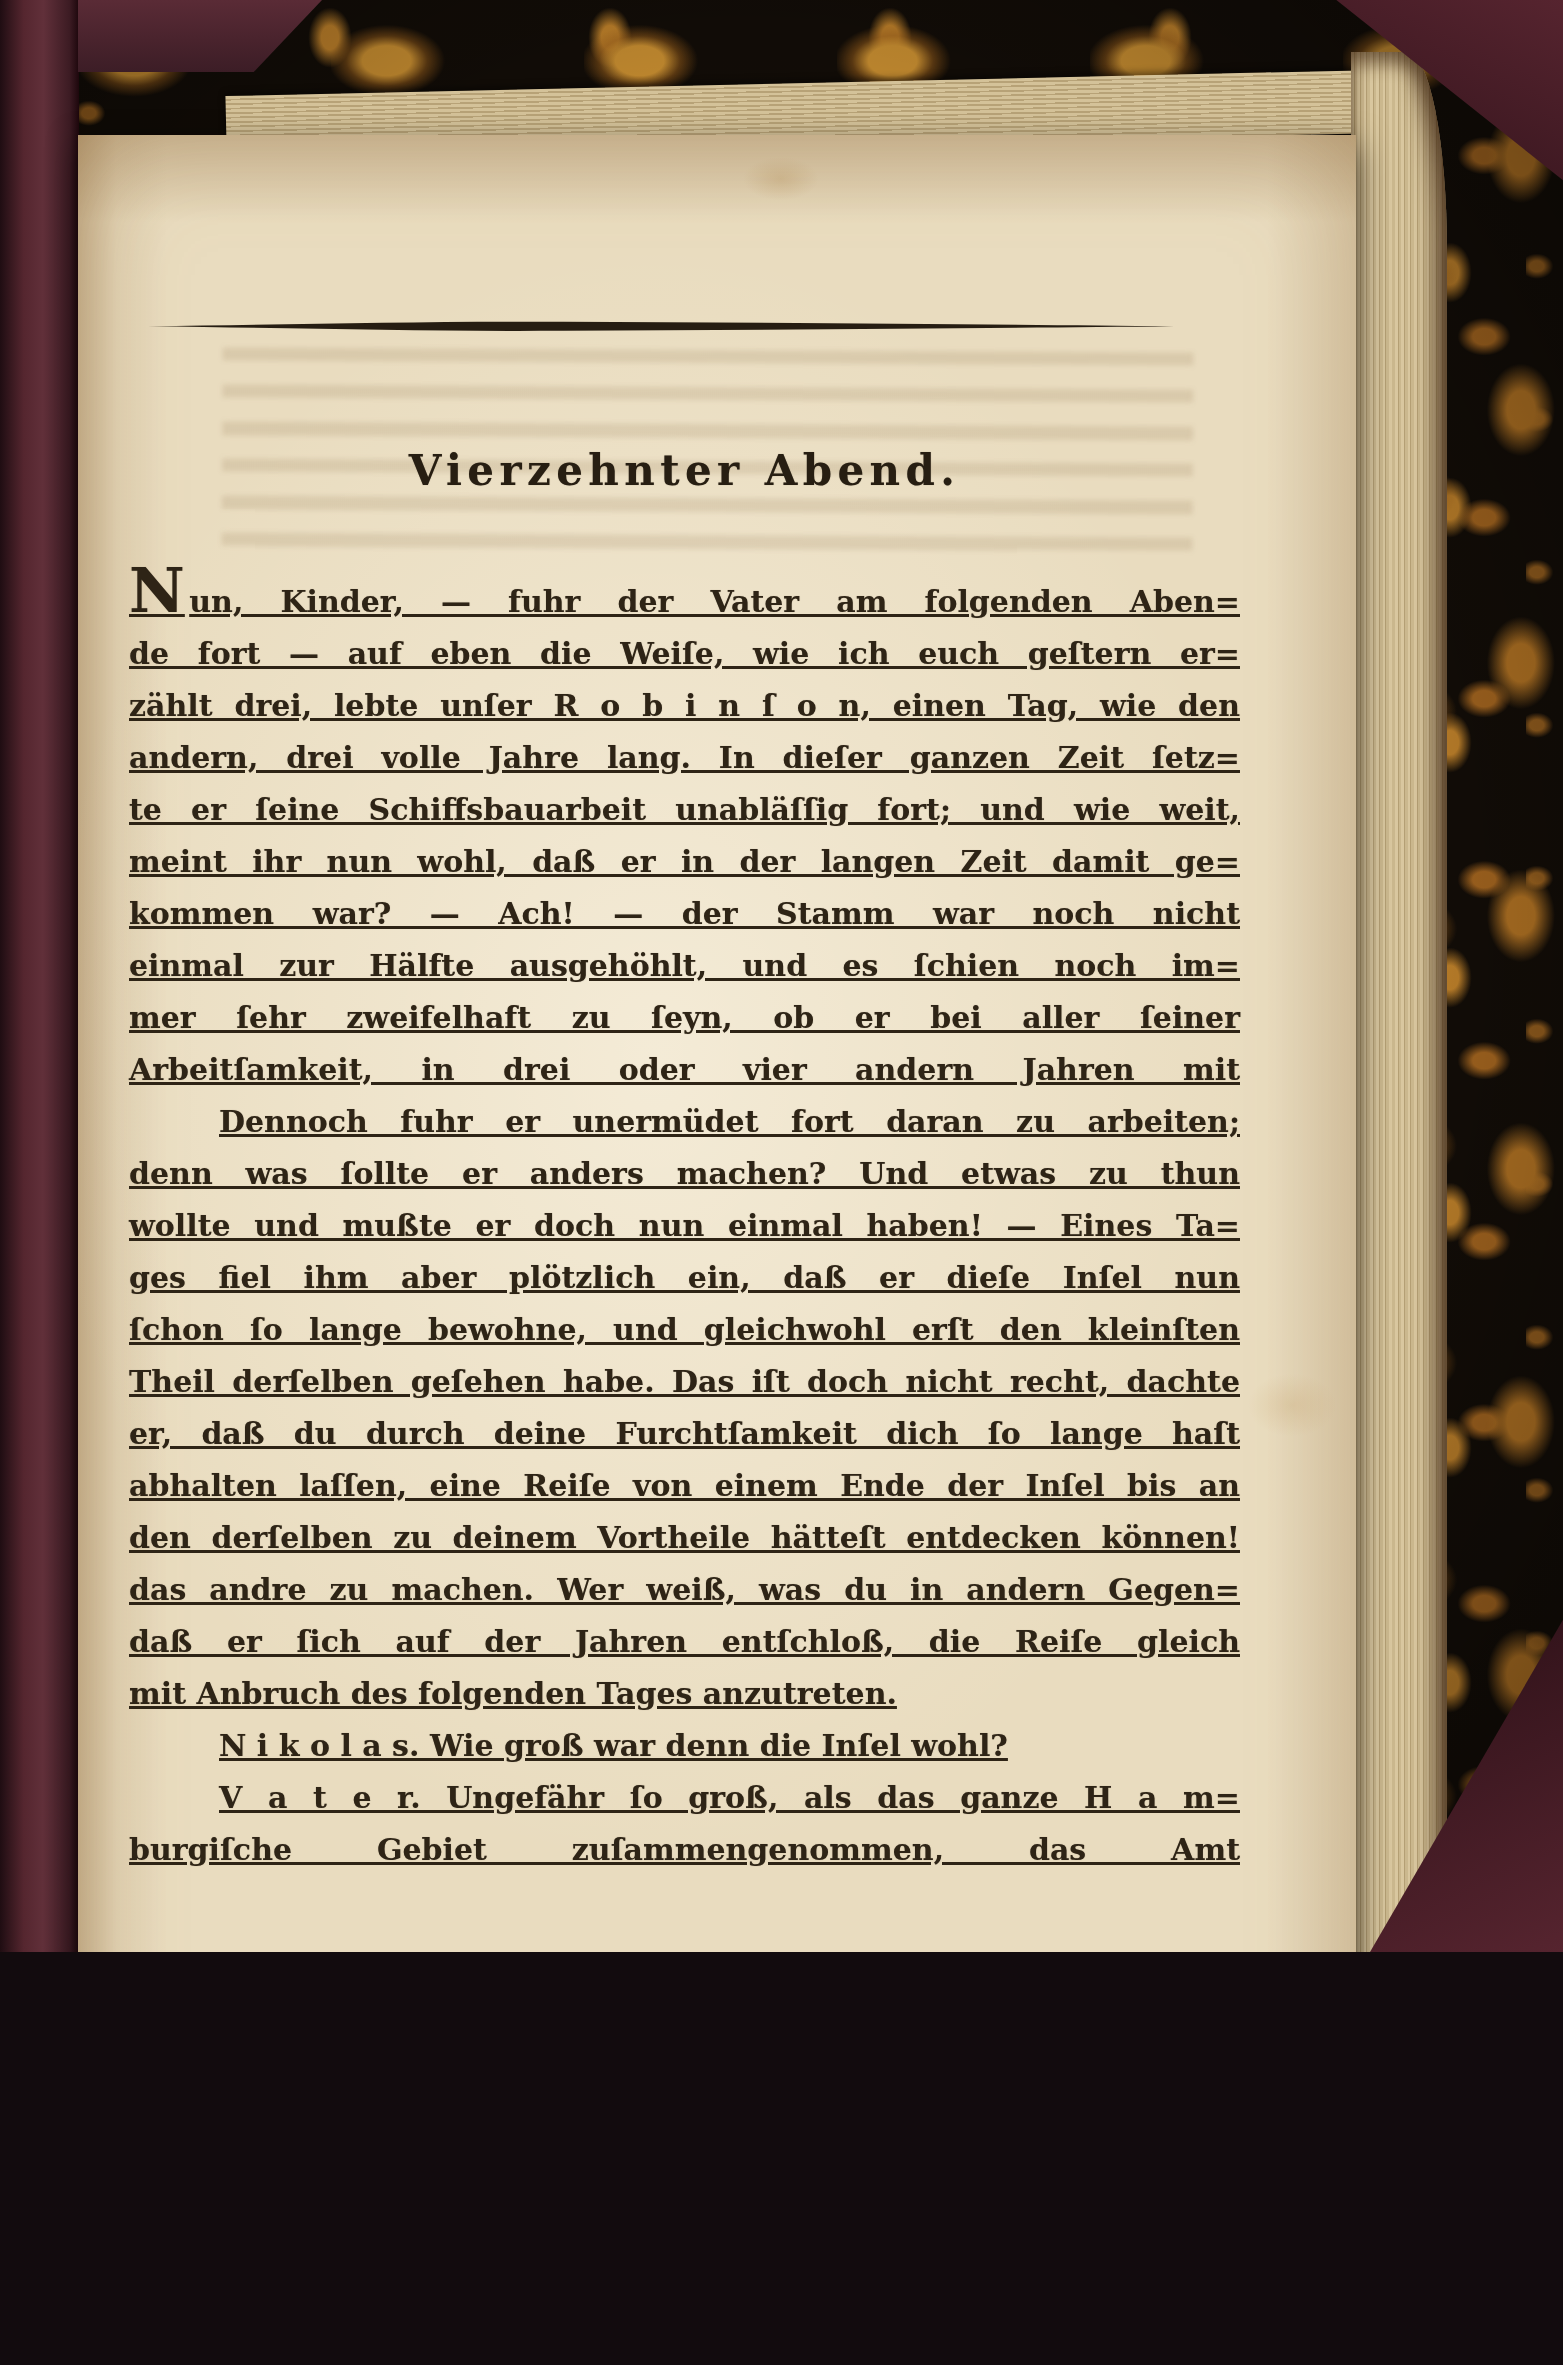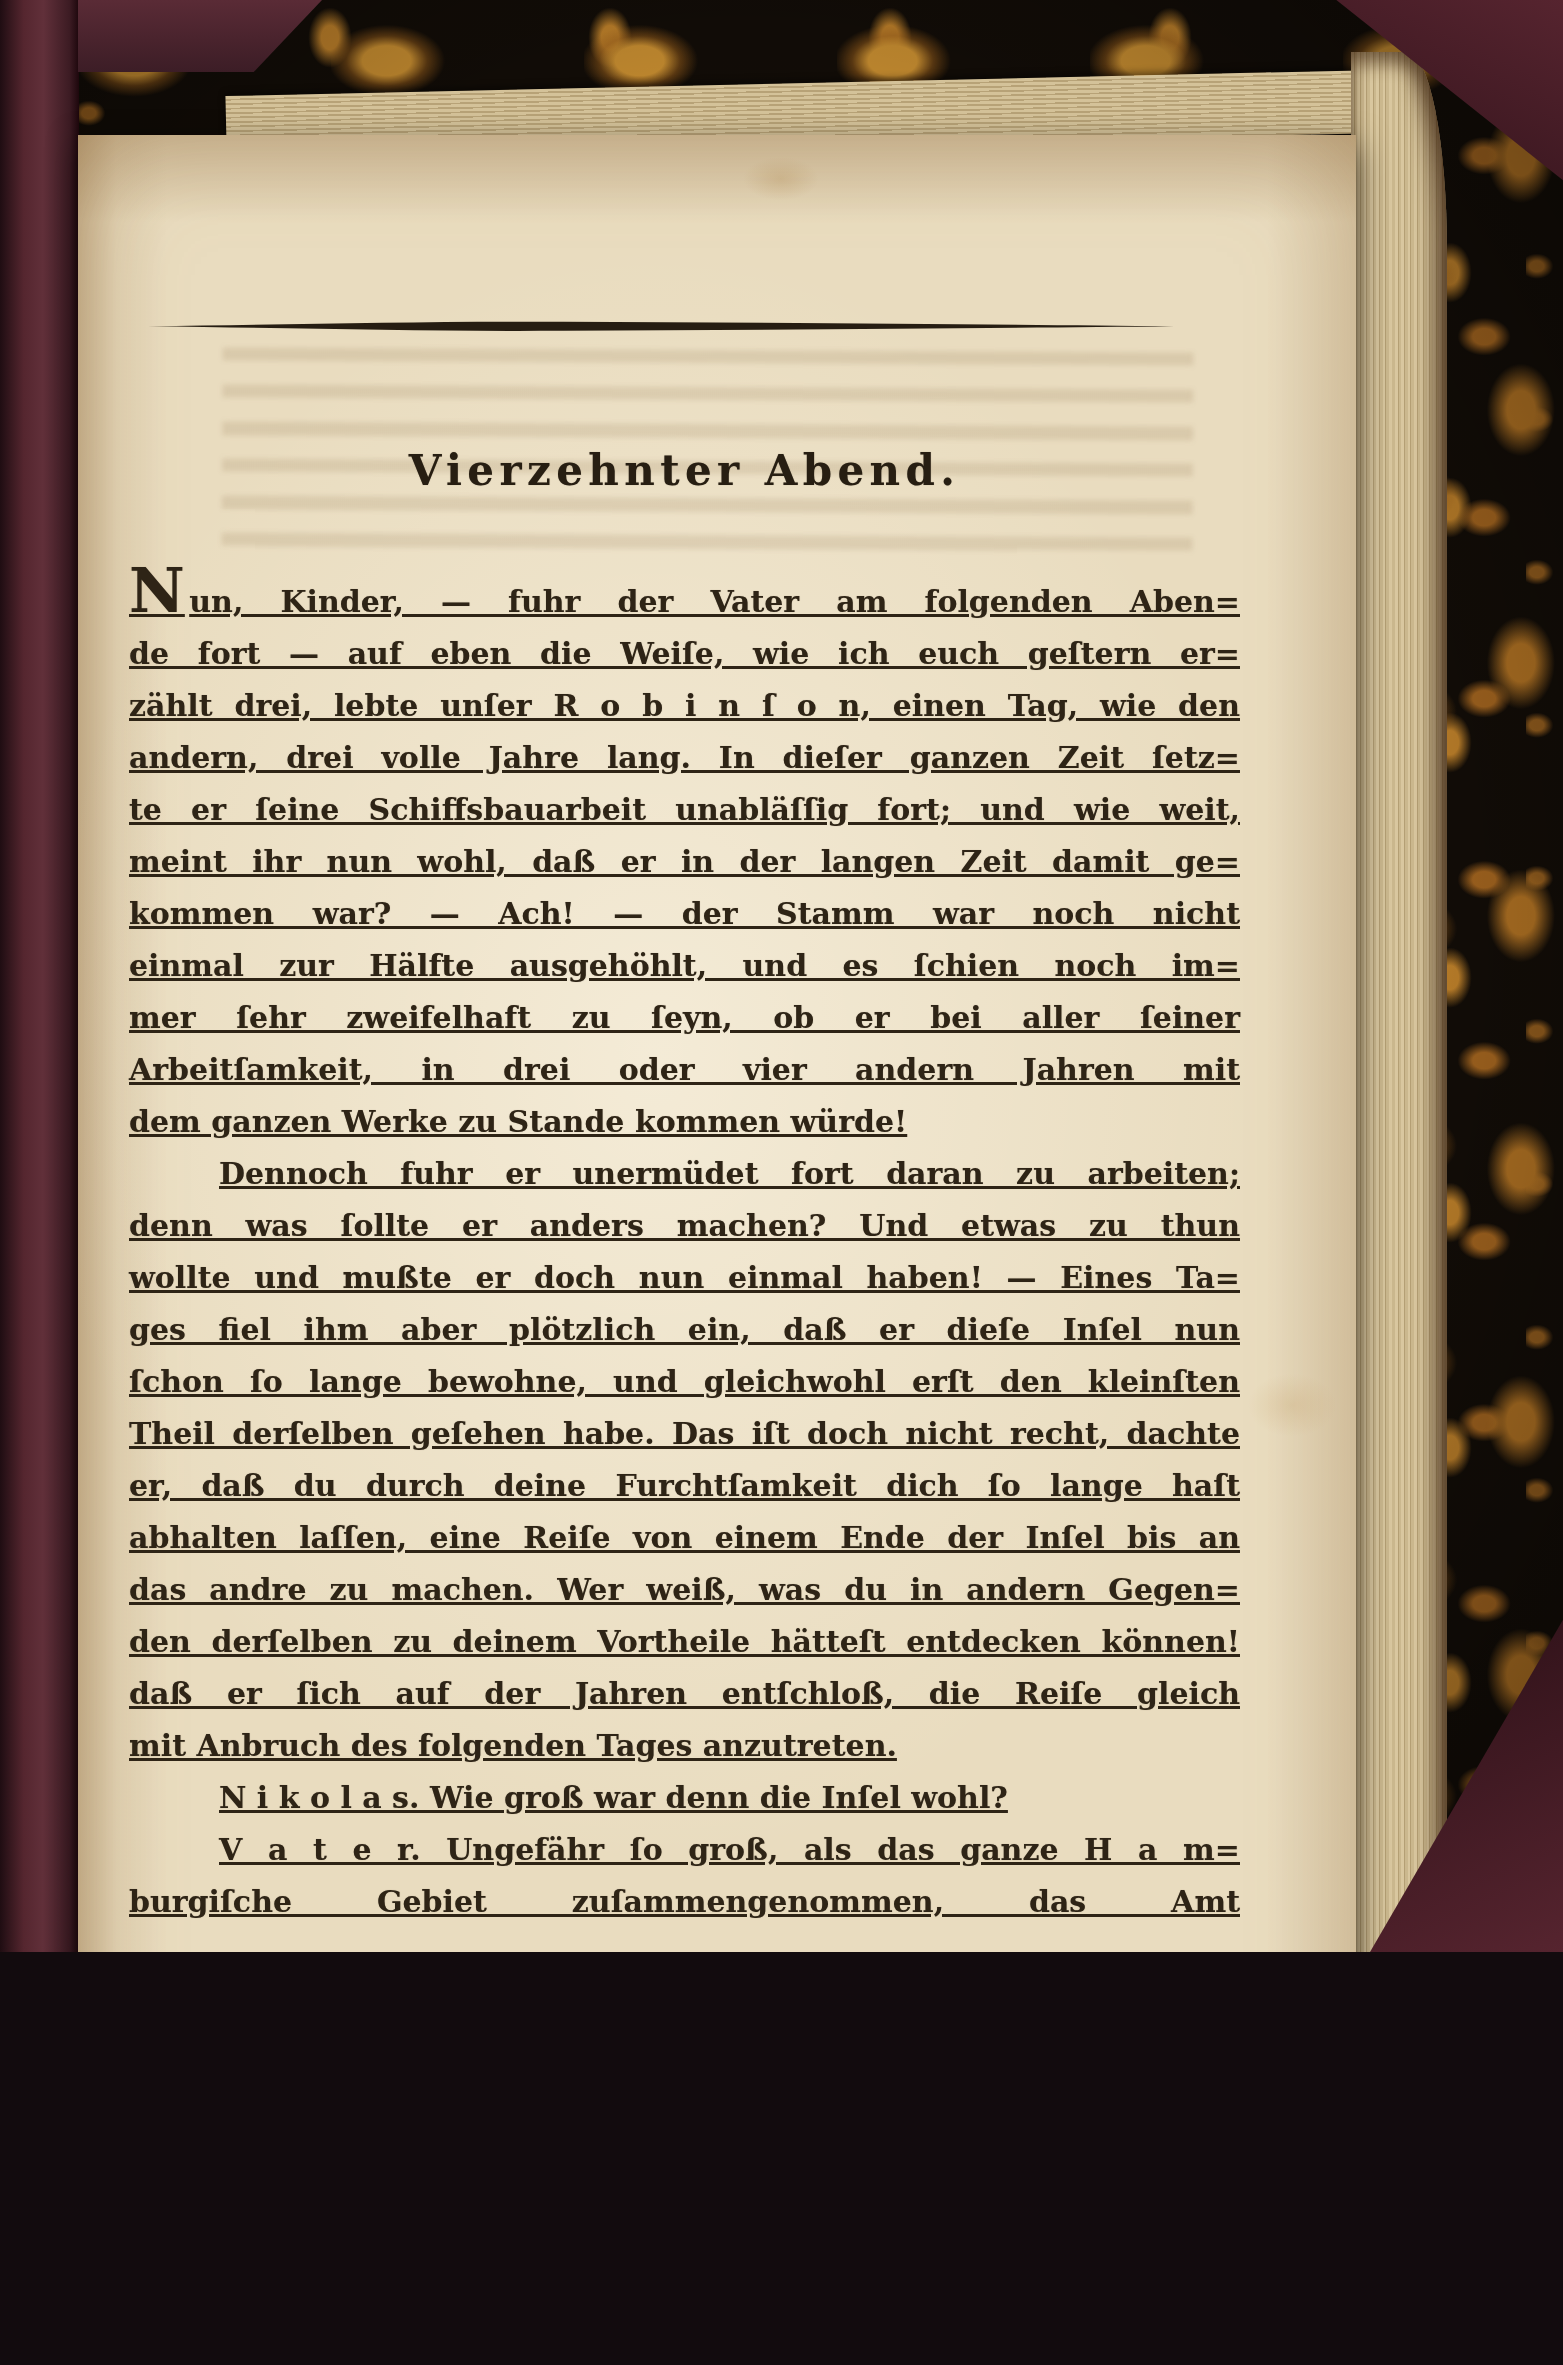--- a/index.html
+++ b/index.html
@@ -110,31 +110,30 @@
       <div class="line"><span class="initial">N</span><span>un, Kinder, — fuhr der Vater am folgenden Aben=</span></div>
       <div class="line">de fort — auf eben die Weiſe, wie ich euch geſtern er=</div>
       <div class="line">zählt drei, lebte unſer R o b i n ſ o n, einen Tag, wie den</div>
       <div class="line">andern, drei volle Jahre lang. In dieſer ganzen Zeit ſetz=</div>
       <div class="line">te er ſeine Schiffsbauarbeit unabläſſig fort; und wie weit,</div>
       <div class="line">meint ihr nun wohl, daß er in der langen Zeit damit ge=</div>
       <div class="line">kommen war? — Ach! — der Stamm war noch nicht</div>
       <div class="line">einmal zur Hälfte ausgehöhlt, und es ſchien noch im=</div>
       <div class="line">mer ſehr zweifelhaft zu ſeyn, ob er bei aller ſeiner</div>
       <div class="line">Arbeitſamkeit, in drei oder vier andern Jahren mit</div>
-      <div class="line pend">dem ganzen Werke zu Stande kommen würde!</div>
       <div class="line ind">Dennoch fuhr er unermüdet fort daran zu arbeiten;</div>
       <div class="line">denn was ſollte er anders machen? Und etwas zu thun</div>
       <div class="line">wollte und mußte er doch nun einmal haben! — Eines Ta=</div>
       <div class="line">ges fiel ihm aber plötzlich ein, daß er dieſe Inſel nun</div>
       <div class="line">ſchon ſo lange bewohne, und gleichwohl erſt den kleinſten</div>
       <div class="line">Theil derſelben geſehen habe. Das iſt doch nicht recht, dachte</div>
       <div class="line">er, daß du durch deine Furchtſamkeit dich ſo lange haſt</div>
       <div class="line">abhalten laſſen, eine Reiſe von einem Ende der Inſel bis an</div>
+      <div class="line">den derſelben zu deinem Vortheile hätteſt entdecken können!</div>
       <div class="line">das andre zu machen. Wer weiß, was du in andern Gegen=</div>
-      <div class="line">den derſelben zu deinem Vortheile hätteſt entdecken können!</div>
       <div class="line">daß er ſich auf der Jahren entſchloß, die Reiſe gleich</div>
       <div class="line pend">mit Anbruch des folgenden Tages anzutreten.</div>
       <div class="line ind pend">N i k o l a s. Wie groß war denn die Inſel wohl?</div>
       <div class="line ind">V a t e r. Ungefähr ſo groß, als das ganze H a m=</div>
       <div class="line">burgiſche Gebiet zuſammengenommen, das Amt</div>
     </div>
 
     <div class="sig">Campe's Robinſon. II. Thl.</div>
     <div class="folio">1</div>
   </div>

